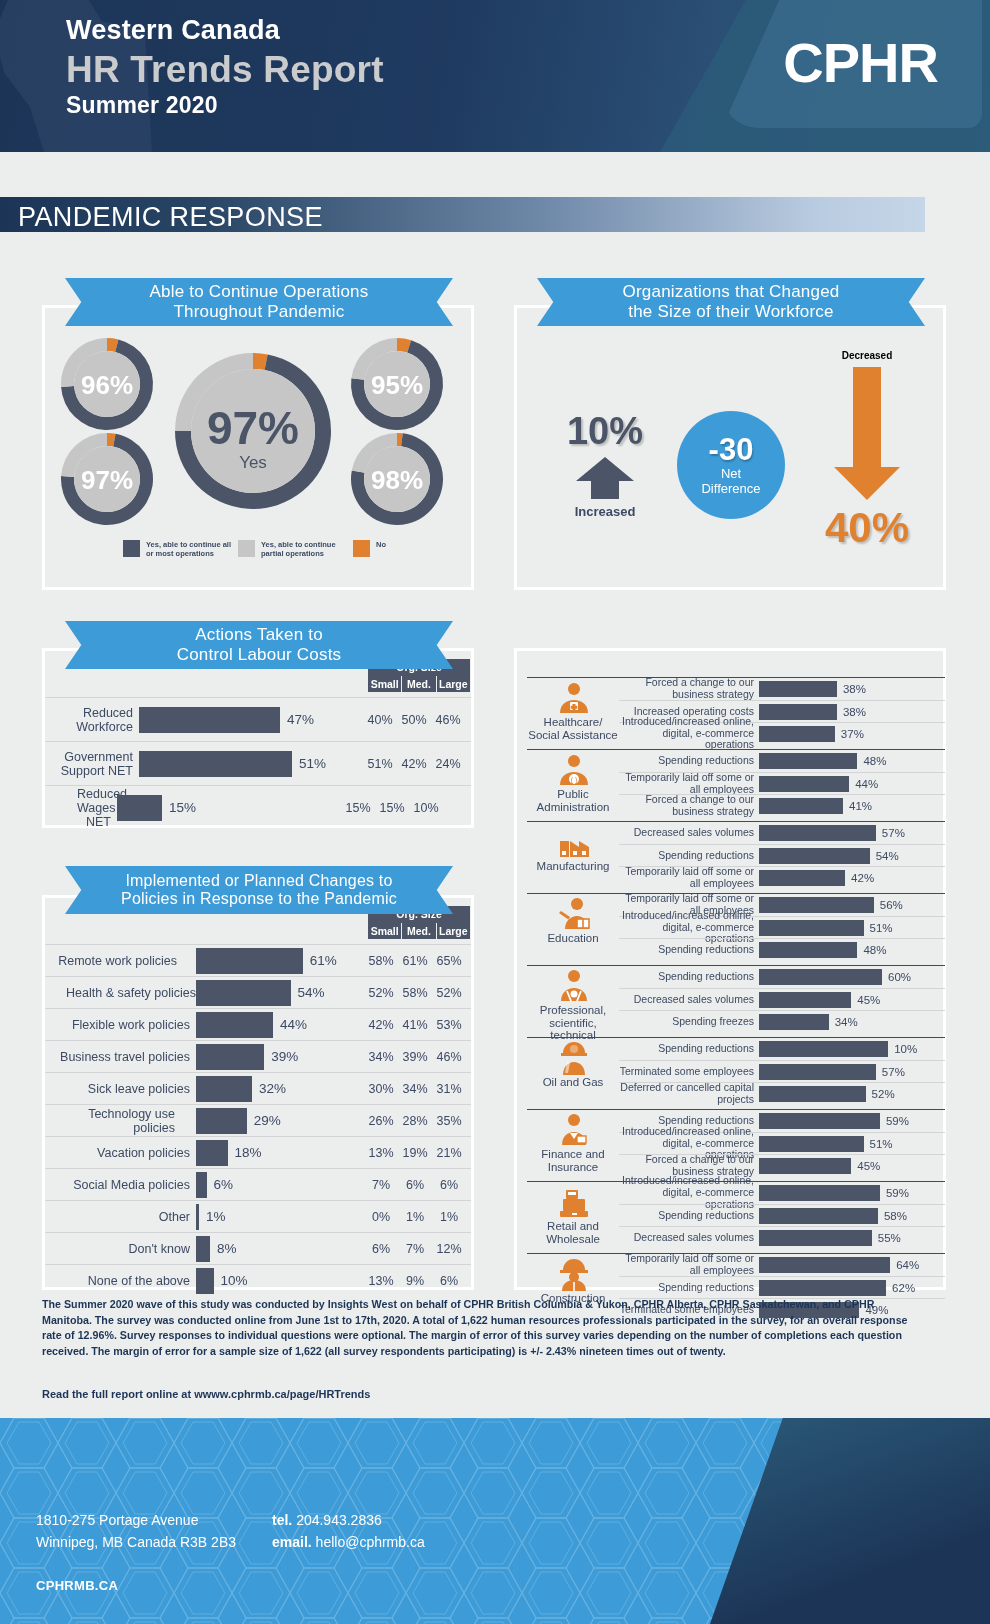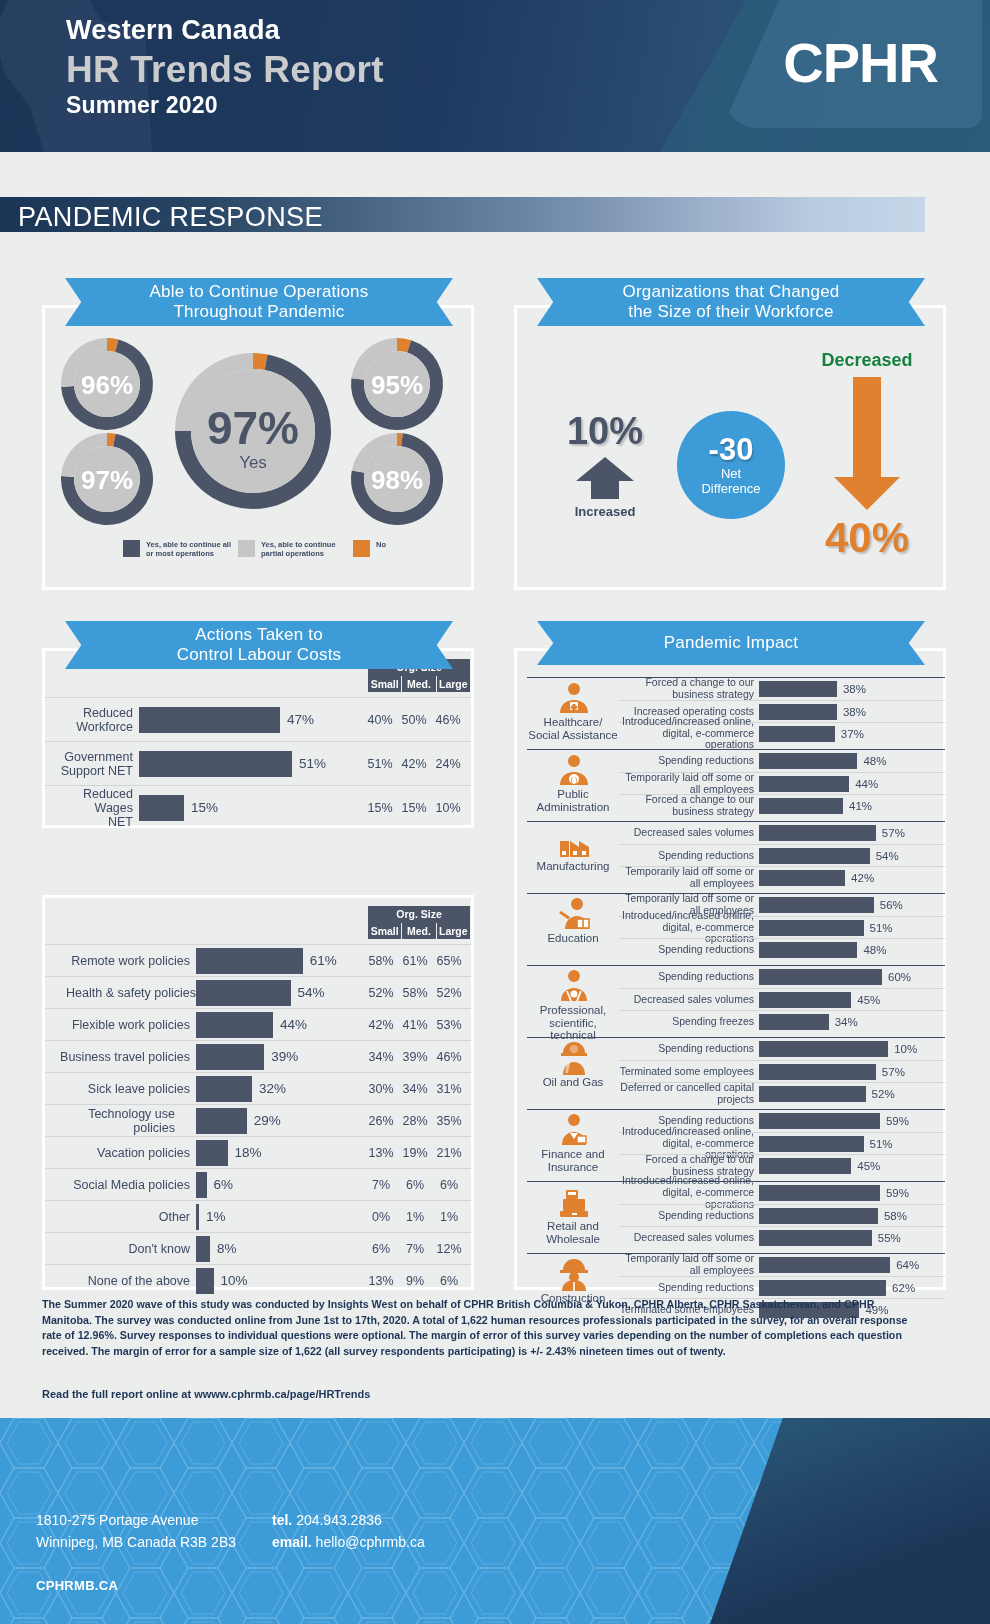--- a/index.html
+++ b/index.html
@@ -65,21 +65,21 @@
   }
 
   .legend { position: absolute; display: flex; align-items: flex-start; gap: 6px; }
   .legend-sw { width: 17px; height: 17px; flex: none; }
   .legend-txt { font-size: 7.5px; font-weight: bold; color: #3c4a63; line-height: 1.25; }
 
   
   .big-num { font-size: 38px; font-weight: bold; color: #4b5567; text-shadow: 2px 2px 2px rgba(0,0,0,.2); }
   .big-num.orange { color: #e0812f; font-size: 42px; }
   .arrow-label { font-size: 13px; font-weight: bold; color: #3c4a63; }
-  .arrow-label.orange { color: #15803d; font-size: 18px; }
+  .arrow-label.orange { color: #000000; font-size: 10px; }
   .net-circle {
     position: absolute; border-radius: 50%; background: #3d9cd8; color: #fff;
     display: flex; flex-direction: column; align-items: center; justify-content: center;
   }
   .net-val { font-size: 31px; font-weight: bold; line-height: 1; text-shadow: 1px 2px 2px rgba(0,0,0,.25); }
   .net-cap { font-size: 13px; line-height: 1.1; text-align: center; margin-top: 2px; }
 
   
   .orgsize-hdr {
     position: absolute; background: #4b5567; color: #fff;
@@ -266,21 +266,21 @@
            <div class="tbar" style="width:153px;"></div>
            <div class="tval">51%</div>
          </div>
          <div style="display:flex;width:102px;">
            <div class="tsize" style="flex:1">51%</div>
            <div class="tsize" style="flex:1">42%</div>
            <div class="tsize" style="flex:1">24%</div>
          </div>
         </div>
         <div class="trow" style="top: 134px; height: 44px;">
-          <div class="tlabel" style="width:94px;padding-right:6px;padding-left:32px;">Reduced Wages NET</div>
+          <div class="tlabel" style="width:72px;padding-right:6px;padding-left:32px;">Reduced Wages NET</div>
          <div style="display:flex;align-items:center;width:224px;">
            <div class="tbar" style="width:45px;"></div>
            <div class="tval">15%</div>
          </div>
          <div style="display:flex;width:102px;">
            <div class="tsize" style="flex:1">15%</div>
            <div class="tsize" style="flex:1">15%</div>
            <div class="tsize" style="flex:1">10%</div>
          </div>
         </div>
@@ -297,21 +297,21 @@
     <div class="orgsize-hdr" id="policies-orgsize" style="left:323px; top:8px; width:102px;">
         <div class="os-title">Org. Size</div>
       <div class="os-cols">
           <div class="os-col">Small</div>
           <div class="os-col">Med.</div>
           <div class="os-col">Large</div>
         </div>
       </div>
     <div id="policies-rows">
         <div class="trow" style="top: 46px; height: 32px;">
-          <div class="tlabel" style="width:151px;padding-right:6px;">Remote work policies</div>
+          <div class="tlabel" style="width:151px;padding-right:19px;">Remote work policies</div>
          <div style="display:flex;align-items:center;width:168px;">
            <div class="tbar" style="width:106.75px;"></div>
            <div class="tval">61%</div>
          </div>
          <div style="display:flex;width:102px;">
            <div class="tsize" style="flex:1">58%</div>
            <div class="tsize" style="flex:1">61%</div>
            <div class="tsize" style="flex:1">65%</div>
          </div>
         </div>
@@ -429,20 +429,26 @@
            <div class="tbar" style="width:17.5px;"></div>
            <div class="tval">10%</div>
          </div>
          <div style="display:flex;width:102px;">
            <div class="tsize" style="flex:1">13%</div>
            <div class="tsize" style="flex:1">9%</div>
            <div class="tsize" style="flex:1">6%</div>
          </div>
         </div>
       </div>
+  </div>
+  <div class="ribbon notch2" style="left:65px; top:866px; width:388px; height:48px; font-size:16px;">
+    <div>
+      <div>Implemented or Planned Changes to</div>
+      <div>Policies in Response to the Pandemic</div>
+    </div>
   </div>
 
   <div class="panel" id="impact-panel" style="left:514px; top:648px; width:432px; height:642px;">
     <div id="impact-body" style="position:absolute;left:0;top:26px;width:100%;">
         <div class="pi-group" style="top: 0px; height: 66px;">
           <div class="pi-icon" style="top: 3px;"><svg width="34" height="34" viewBox="0 0 34 34" fill="#e0812f">
               <circle cx="17" cy="8" r="6"></circle>
               <path d="M3 32c0-8 6-13 14-13s14 5 14 13z"></path>
               <rect x="13" y="21" width="8" height="8" rx="1" fill="#fff"></rect>
               <path d="M15.5 23h3v1.8h1.8v3h-1.8v1.8h-3v-1.8h-1.8v-3h1.8z"></path>
@@ -655,23 +661,20 @@
          <div class="pi-bar" style="width:127.1px"></div>
          <div class="pi-val">62%</div>
           </div>
           <div class="pi-row" style="top: 44px; height: 22px;">
             <div class="pi-label">Terminated some employees</div>
          <div class="pi-bar" style="width:100.44999999999999px"></div>
          <div class="pi-val">49%</div>
           </div>
         </div>
       </div>
-  </div>
-  <div class="ribbon notch2" style="left:537px; top:621px; width:388px; height:44px;">
-    <div>Pandemic Impact</div>
   </div>
 
   <div class="method">The Summer 2020 wave of this study was conducted by Insights West on behalf of CPHR British Columbia &amp; Yukon, CPHR Alberta, CPHR Saskatchewan, and CPHR Manitoba.  The survey was conducted online from June 1st to 17th, 2020. A total of 1,622 human resources professionals participated in the survey, for an overall response rate of 12.96%. Survey responses to individual questions were optional.  The margin of error of this survey varies depending on the number of completions each question received. The margin of error for a sample size of 1,622 (all survey respondents participating) is +/- 2.43% nineteen times out of twenty.</div>
   <div class="method-link">Read the full report online at wwww.cphrmb.ca/page/HRTrends</div>
 
   <div class="footer">
     <svg class="footer-pattern" viewBox="0 0 990 206" preserveAspectRatio="none">
       <defs>
         <pattern id="hexp" width="58" height="50" patternUnits="userSpaceOnUse">
           <path d="M0 25 L14 0 L44 0 L58 25 L44 50 L14 50 Z" fill="none" stroke="#ffffff" stroke-width="1.3"></path>

